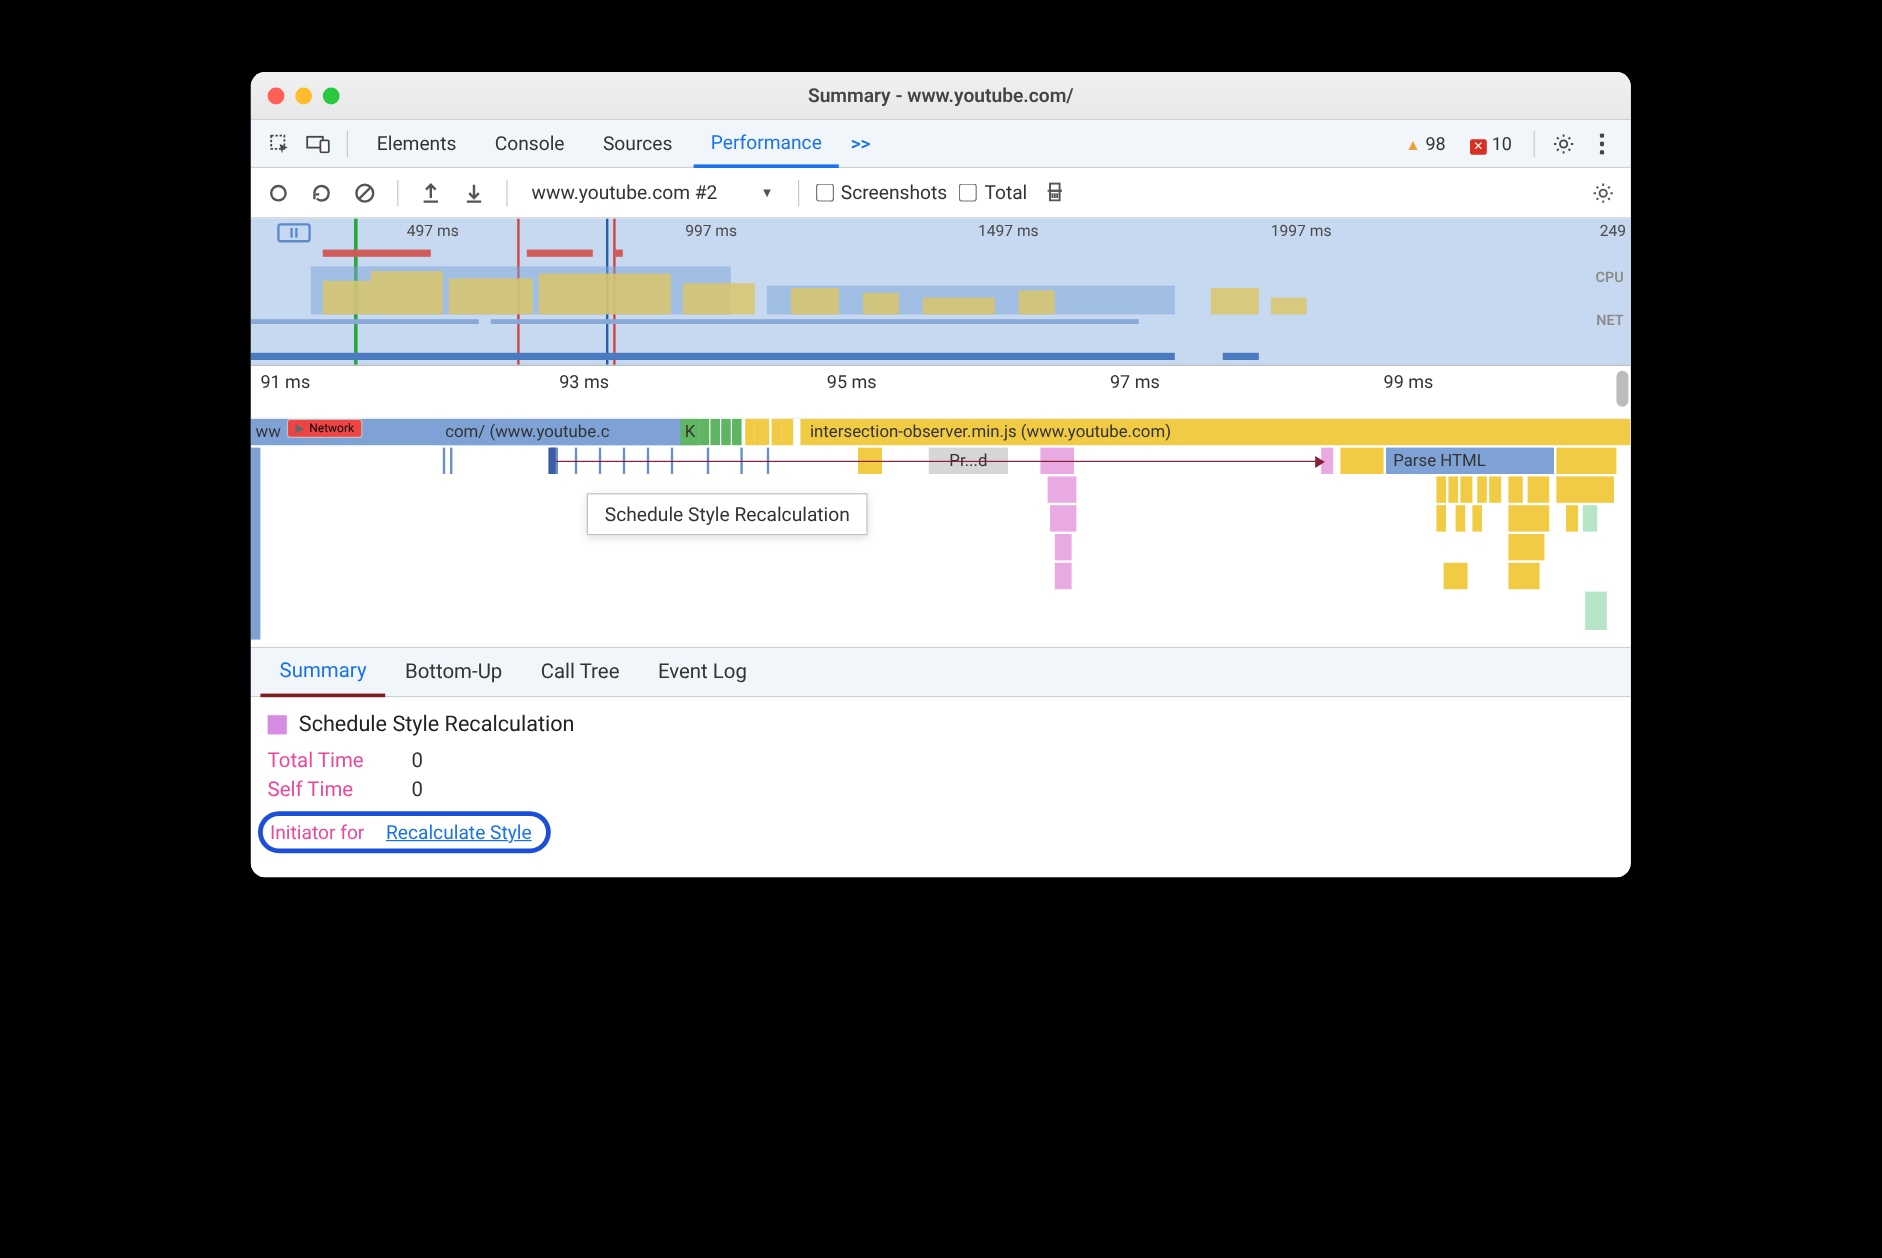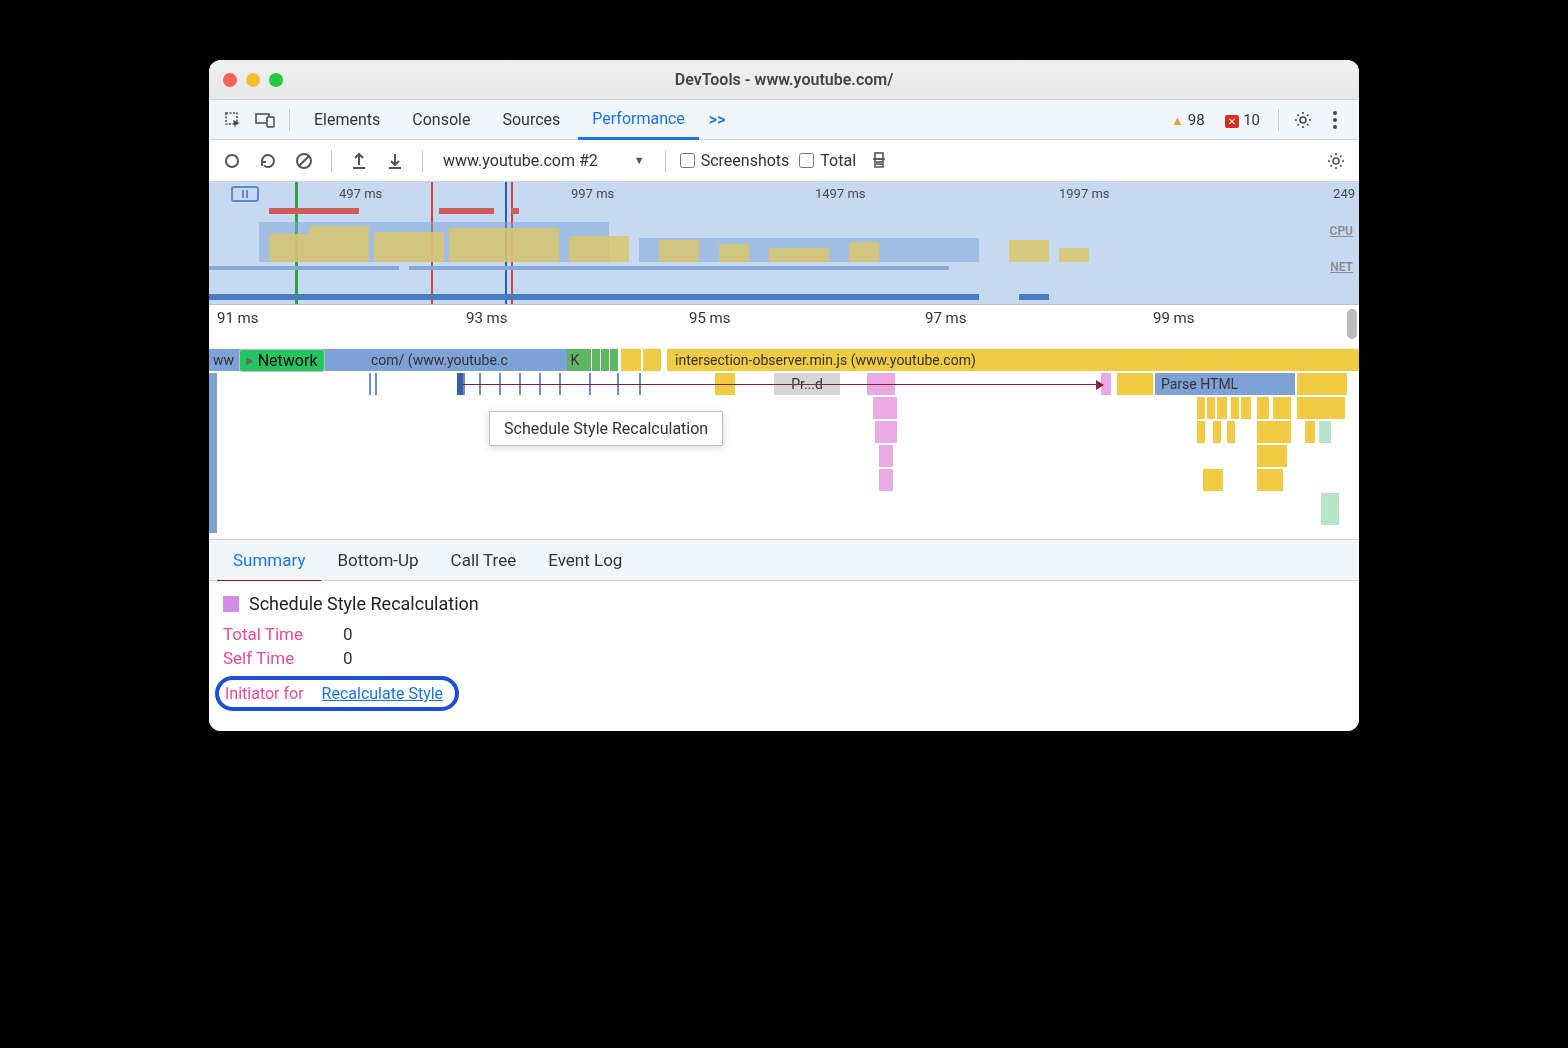--- a/index.html
+++ b/index.html
@@ -26,21 +26,21 @@
 .toolbar .iconbtn { width: 26px; height: 26px; display: flex; align-items: center; justify-content: center; color: #555; cursor: pointer; }
 .toolbar .sep { width: 1px; height: 22px; background: #c9c9c9; margin: 0 4px; }
 .record-dot { width: 14px; height: 14px; border: 2px solid #555; border-radius: 50%; }
 .dropdown { font-size: 16px; color: #333; padding: 2px 6px; display: flex; align-items: center; gap: 30px; cursor: pointer; }
 .dropdown::after { content: "▼"; font-size: 11px; color: #555; margin-left: 6px; }
 .chk { display: flex; align-items: center; gap: 6px; font-size: 16px; color: #333; cursor: pointer; }
 .chk input { width: 15px; height: 15px; }
 
 .overview { height: 123px; background: #c7d9f0; position: relative; border-bottom: 1px solid #c0c0c0; overflow: hidden; }
 .ov-tick { position: absolute; top: 4px; font-size: 13px; color: #4a4a4a; }
-.ov-label { position: absolute; right: 6px; font-size: 12px; color: #8b8b8b; font-weight: 600; text-decoration: underline; }
+.ov-label { position: absolute; right: 6px; font-size: 12px; color: #8b8b8b; font-weight: 600; }
 .ov-strip { position: absolute; height: 6px; }
 .ov-handle { position: absolute; top: 4px; left: 22px; width: 28px; height: 16px; background: #c7d9f0; border: 2px solid #5e8acb; border-radius: 3px; display:flex; align-items:center; justify-content:center; gap:2px;}
 .ov-handle::before, .ov-handle::after { content:""; width:2px; height:8px; background:#5e8acb; }
 .ov-area { position:absolute; left:0; right:0; top:40px; height:40px; }
 .ov-fill { position:absolute; bottom:0; background:#d9c56a; opacity:0.85; }
 .ov-blue { position:absolute; bottom:0; background:#7ba3d8; opacity:.5; height:40px; }
 .ov-net { position:absolute; left:0; height:6px; background:#4a7ac0; bottom:4px; }
 .ov-red { position:absolute; top:26px; height:6px; background:#d05b5b; }
 .ov-vline { position:absolute; top:0; bottom:0; width:2px; }
 
@@ -51,27 +51,27 @@
 .frow { position: absolute; height: 22px; font-size: 14px; white-space: nowrap; overflow: hidden; display: flex; align-items: center; padding: 0 4px; }
 .ybar { background: #f2cb44; color: #333; }
 .bbar { background: #7ea2d6; color: #333; }
 .gbar { background: #5fb562; color: #333; }
 .pbar { background: #e9a9e3; }
 .grbar { background: #d6d6d6; color: #333; text-align:center; justify-content:center; }
 .mintbar { background: #b6e6c7; }
 .tooltip { position: absolute; background: #fff; border: 1px solid #c0c0c0; padding: 7px 14px; font-size: 16px; color: #333; box-shadow: 0 2px 8px rgba(0,0,0,0.15); z-index: 20; }
 .arrow-line { position: absolute; height: 1px; background: #8a1f3a; }
 .arrow-line::after { content:""; position:absolute; right:-1px; top:-4px; border-left:8px solid #8a1f3a; border-top:5px solid transparent; border-bottom:5px solid transparent; }
-.network-tag { position: absolute; background: #22c55e; border:1px solid #c0c0c0; border-radius:3px; padding:1px 6px; display:flex; align-items:center; gap:4px; font-size:16px; z-index:5;}
+.network-tag { position: absolute; background: #ef4444; border:1px solid #c0c0c0; border-radius:3px; padding:1px 6px; display:flex; align-items:center; gap:4px; font-size:10px; z-index:5;}
 .network-tag::before { content:"▶"; font-size:10px; color:#666; }
 .flame-scroll { position:absolute; right:2px; top:0; width:10px; height:40px; background:#bcbcbc; border-radius:5px; }
 
 .subtabs { height: 42px; background: #f1f6fb; border-top: 1px solid #d0d0d0; border-bottom: 1px solid #d0d0d0; display: flex; align-items: center; padding: 0 8px; gap: 0; }
 .subtab { padding: 0 16px; height: 100%; display: flex; align-items: center; color: #333; font-size: 17px; cursor: pointer; }
-.subtab.active { color: #1a73e8; border-bottom: 1px solid #7f1d1d; margin-bottom: -1px; }
+.subtab.active { color: #1a73e8; border-bottom: 3px solid #7f1d1d; margin-bottom: -1px; }
 
 .summary { padding: 12px 14px 20px; background: #fff; }
 .sum-head { display: flex; align-items: center; gap: 10px; font-size: 18px; color: #222; margin-bottom: 10px; }
 .sum-swatch { width: 16px; height: 16px; background: #d78ce3; }
 .sum-row { display: flex; gap: 20px; font-size: 17px; margin: 4px 0; align-items: center; }
 .sum-k { color: #ec4899; min-width: 100px; }
 .sum-v { color: #333; }
 .sum-link { color: #1a73e8; text-decoration: underline; cursor: pointer; }
 .highlight-ring { border: 4px solid #1c4fd8; border-radius: 22px; padding: 4px 12px 4px 6px; display: inline-flex; align-items: center; gap: 18px; margin-top: 4px; margin-left: -8px; }
 
@@ -81,21 +81,21 @@
 <body>
 
 <div class="window">
 
   <div class="titlebar">
     <div class="traffic">
       <span class="tl-close"></span>
       <span class="tl-min"></span>
       <span class="tl-max"></span>
     </div>
-    <div class="titlebar-title">DevTools - www.youtube.com/</div>
+    <div class="titlebar-title">Summary - www.youtube.com/</div>
   </div>
 
   <div class="tabsbar">
     <div class="iconbtn">
       <svg width="18" height="18" viewBox="0 0 18 18">
           <rect x="2" y="2" width="11" height="11" fill="none" stroke="#474747" stroke-width="1.5" stroke-dasharray="2 1.5"></rect>
           <path d="M9 9 L16 12 L12 13 L11 17 Z" fill="#474747"></path>
         </svg>
     </div>
     <div class="iconbtn">

